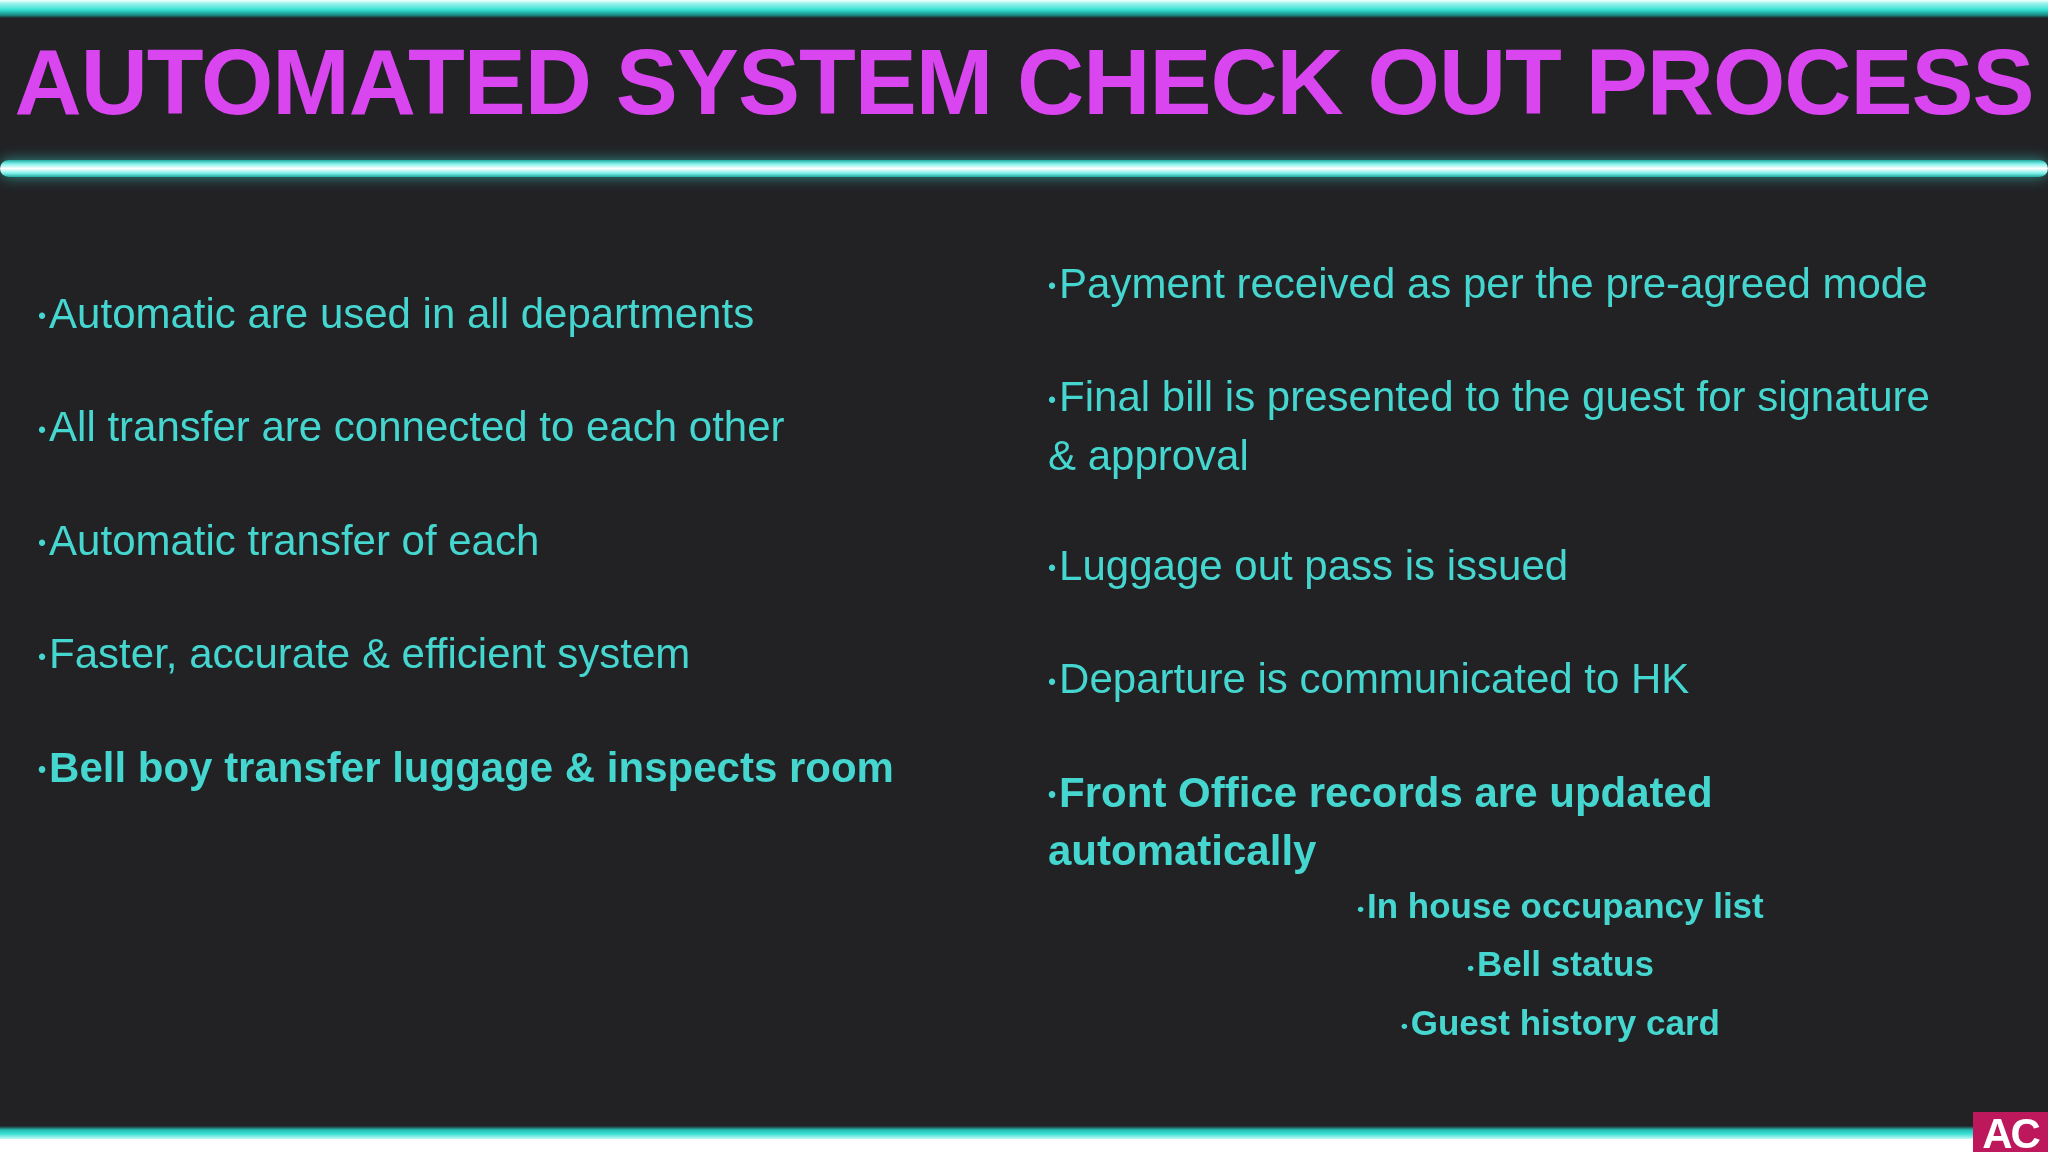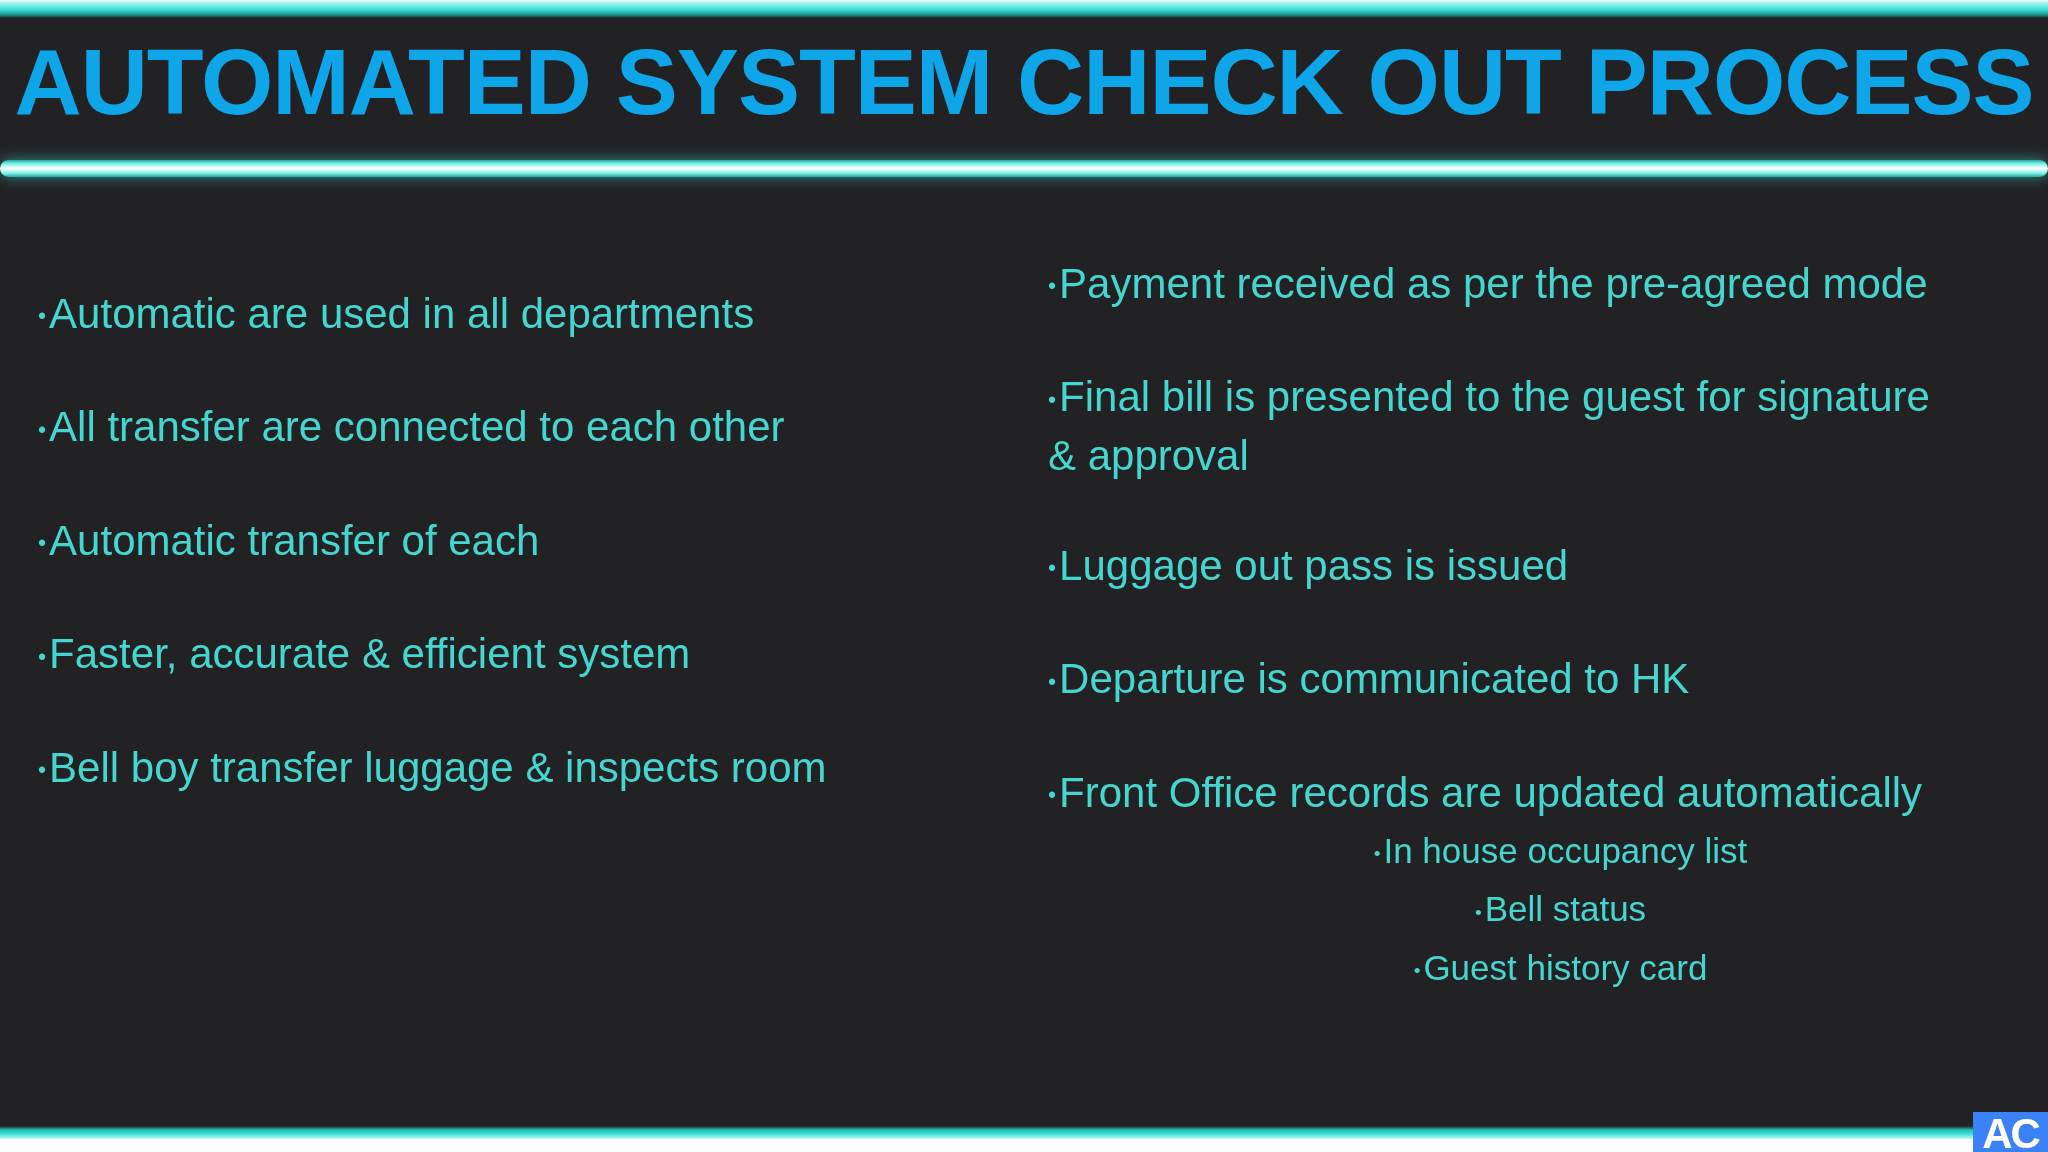--- a/index.html
+++ b/index.html
@@ -55,57 +55,57 @@
   
   .title {
     position: absolute;
     top: 26px; left: 0;
     width: 100%;
     text-align: center;
     font-size: 93px;
     font-weight: 700;
     letter-spacing: -1px;
     line-height: 112px;
-    color: #0ea5e9;
+    color: #d946ef;
     white-space: nowrap;
   }
 
   
   .col {
     position: absolute;
     color: #45d6cf;
     font-weight: 300;
     font-size: 42px;
     line-height: 55px;
   }
   .col-left  { left: 38px;  top: 286px; width: 950px; }
   .col-right { left: 1048px; top: 256px; width: 920px; }
 
   .bullet { margin-bottom: 55px; }
-  .bullet:last-child { margin-bottom: 0; }
+  .bullet:last-child { margin-bottom: 0; font-weight: bold; }
   .dot {
     font-size: 0.55em;
     vertical-align: middle;
     padding-right: 3px;
   }
 
   .sub-list {
     margin-left: 105px;
     font-size: 35px;
     line-height: 55px;
   }
   .sub-bullet { margin: 0; text-align: center; }
 
   
   .watermark {
     position: absolute;
     right: 0; bottom: 0;
     width: 75px;
     height: 40px;
-    background: #3b82f6;
+    background: #be185d;
     color: #ffffff;
     font-weight: 800;
     font-size: 42px;
     line-height: 44px;
     letter-spacing: -2px;
     text-align: center;
     overflow: hidden;
     z-index: 5;
   }
 </style>

